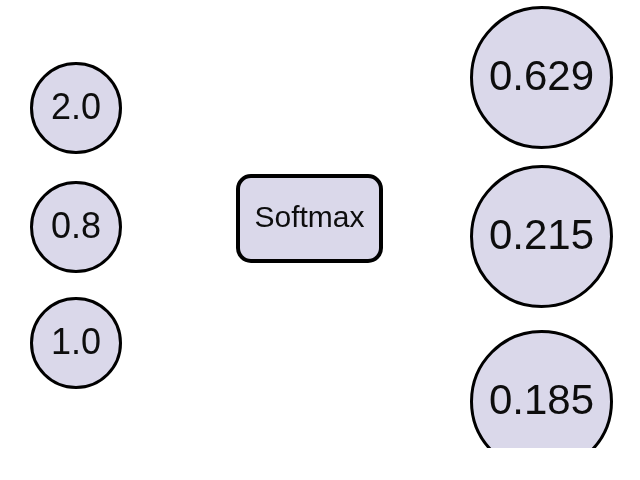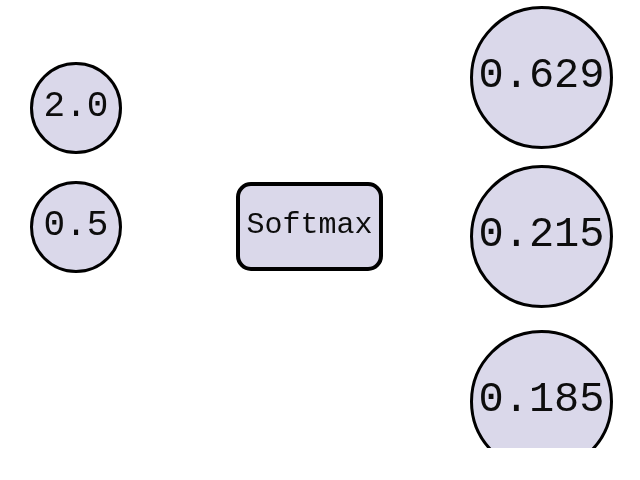--- a/index.html
+++ b/index.html
@@ -5,21 +5,21 @@
   html, body {
     margin: 0;
     padding: 0;
     background: #ffffff;
   }
   .canvas {
     position: relative;
     width: 640px;
     height: 448px;
     background: var(--bg, #ffffff);
-    font-family: Liberation Mono, monospace;
+    font-family: Liberation Sans, sans-serif;
     overflow: hidden;
   }
   .node {
     position: absolute;
     display: flex;
     align-items: center;
     justify-content: center;
     box-sizing: border-box;
     background: var(--node-fill, #dad8ea);
     color: var(--node-text, #0d0d0d);
@@ -41,21 +41,21 @@
     width: 143px;
     height: 143px;
     left: 470px;
     font-size: 42px;
   }
   .out-0 { top: 6px; }
   .out-1 { top: 165px; }
   .out-2 { top: 330px; }
   .box {
     left: 236px;
-    top: 182px;
+    top: 174px;
     width: 147px;
     height: 89px;
     border: 4px solid var(--node-stroke, #000000);
     border-radius: 15px;
     font-size: 30px;
   }
   .label {
     white-space: nowrap;
     line-height: 1;
     padding-bottom: 3px;
@@ -63,21 +63,24 @@
 </style>
 </head>
 <body>
 
 <div class="canvas">
 
   <div class="node circle in in-0">
     <span class="label">2.0</span>
   </div>
   <div class="node circle in in-1">
-    <span class="label">0.5</span>
+    <span class="label">0.8</span>
+  </div>
+  <div class="node circle in in-2">
+    <span class="label">1.0</span>
   </div>
 
   <div class="node box">
     <span class="label">Softmax</span>
   </div>
 
   <div class="node circle out out-0">
     <span class="label">0.629</span>
   </div>
   <div class="node circle out out-1">

